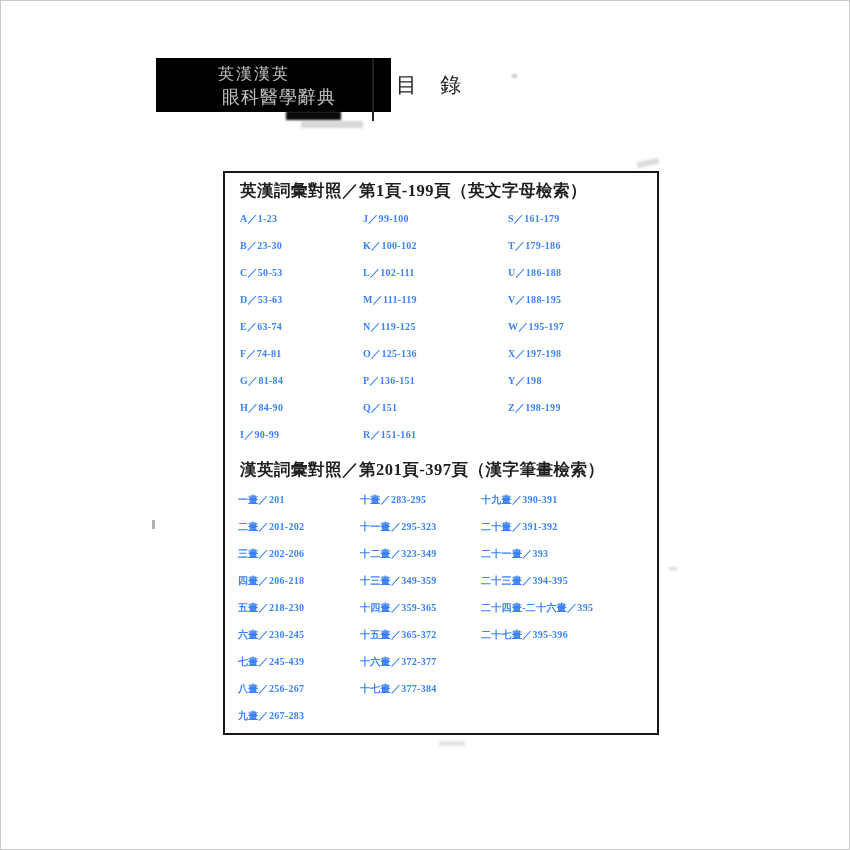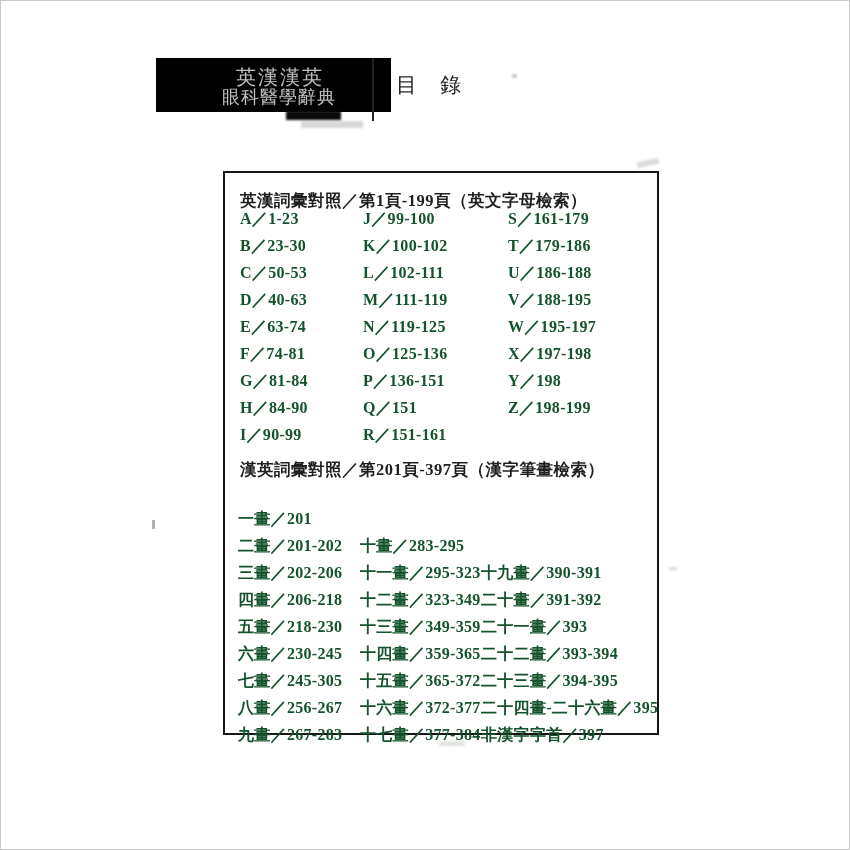--- a/index.html
+++ b/index.html
@@ -18,26 +18,25 @@
   
   .title-box {
     position: absolute;
     left: 155px; top: 57px;
     width: 235px; height: 54px;
     background: #000000;
   }
   .title-line1 {
     position: absolute;
     left: 62px; top: 6px;
-    font-size: 20px;
+    font-size: 16px;
     letter-spacing: 2px;
     color: rgba(245,245,245,0.78);
     filter: blur(0.6px);
     white-space: nowrap;
-    margin-left: 18px;
   }
   .title-line2 {
     position: absolute;
     left: 66px; top: 27px;
     font-size: 18px;
     letter-spacing: 1px;
     color: rgba(245,245,245,0.78);
     filter: blur(0.6px);
     white-space: nowrap;
   }
@@ -89,45 +88,45 @@
     box-sizing: border-box;
   }
   .section-title {
     position: absolute;
     left: 15px;
     font-size: 16.5px;
     font-weight: 700;
     letter-spacing: 0.5px;
     white-space: nowrap;
   }
-  .section-title.s1 { top: 17px; }
+  .section-title.s1 { top: 7px; }
   .section-title.s2 { top: 286px; }
 
   .grid {
     position: absolute;
     left: 0;
     display: flex;
   }
   .grid.s1 { top: 32px;  }
-  .grid.s2 { top: 332px; align-items: flex-end; }
+  .grid.s2 { top: 313px; }
   .grid.s1 .col1 { width: 123px; margin-left: 15px; }
   .grid.s1 .col2 { width: 145px; }
   .grid.s1 .col3 { width: 150px; }
   .grid.s2 .col1 { width: 122px; margin-left: 13px; }
   .grid.s2 .col2 { width: 121px; }
   .grid.s2 .col3 { width: 178px; }
 
   .cell {
     line-height: 27px;
     height: 27px;
-    font-size: 16px;
+    font-size: 10px;
     font-weight: 600;
     letter-spacing: 0.3px;
     white-space: nowrap;
-    color: #14532d;
+    color: #3b82f6;
   }
 </style>
 </head>
 <body>
 
 <div class="page">
 
   <div class="title-box">
     <div class="title-line1">英漢漢英</div>
     <div class="title-line2">眼科醫學辭典</div>
@@ -144,21 +143,21 @@
   <div class="speck speck-5"></div>
 
   <div class="toc-box">
 
     <div class="section-title s1">英漢詞彙對照／第1頁-199頁（英文字母檢索）</div>
     <div class="grid s1">
       <div class="col1">
         <div class="cell">A／1-23</div>
         <div class="cell">B／23-30</div>
         <div class="cell">C／50-53</div>
-        <div class="cell">D／40-63</div>
+        <div class="cell">D／53-63</div>
         <div class="cell">E／63-74</div>
         <div class="cell">F／74-81</div>
         <div class="cell">G／81-84</div>
         <div class="cell">H／84-90</div>
         <div class="cell">I／90-99</div>
       </div>
       <div class="col2">
         <div class="cell">J／99-100</div>
         <div class="cell">K／100-102</div>
         <div class="cell">L／102-111</div>
@@ -183,39 +182,38 @@
 
     <div class="section-title s2">漢英詞彙對照／第201頁-397頁（漢字筆畫檢索）</div>
     <div class="grid s2">
       <div class="col1">
         <div class="cell">一畫／201</div>
         <div class="cell">二畫／201-202</div>
         <div class="cell">三畫／202-206</div>
         <div class="cell">四畫／206-218</div>
         <div class="cell">五畫／218-230</div>
         <div class="cell">六畫／230-245</div>
-        <div class="cell">七畫／245-305</div>
+        <div class="cell">七畫／245-439</div>
         <div class="cell">八畫／256-267</div>
         <div class="cell">九畫／267-283</div>
       </div>
       <div class="col2">
         <div class="cell">十畫／283-295</div>
         <div class="cell">十一畫／295-323</div>
         <div class="cell">十二畫／323-349</div>
         <div class="cell">十三畫／349-359</div>
         <div class="cell">十四畫／359-365</div>
         <div class="cell">十五畫／365-372</div>
         <div class="cell">十六畫／372-377</div>
         <div class="cell">十七畫／377-384</div>
       </div>
       <div class="col3">
         <div class="cell">十九畫／390-391</div>
         <div class="cell">二十畫／391-392</div>
         <div class="cell">二十一畫／393</div>
-        <div class="cell">二十二畫／393-394</div>
         <div class="cell">二十三畫／394-395</div>
         <div class="cell">二十四畫-二十六畫／395</div>
-        <div class="cell">非漢字字首／397</div>
+        <div class="cell">二十七畫／395-396</div>
       </div>
     </div>
 
   </div>
 </div>
 
 </body></html>

